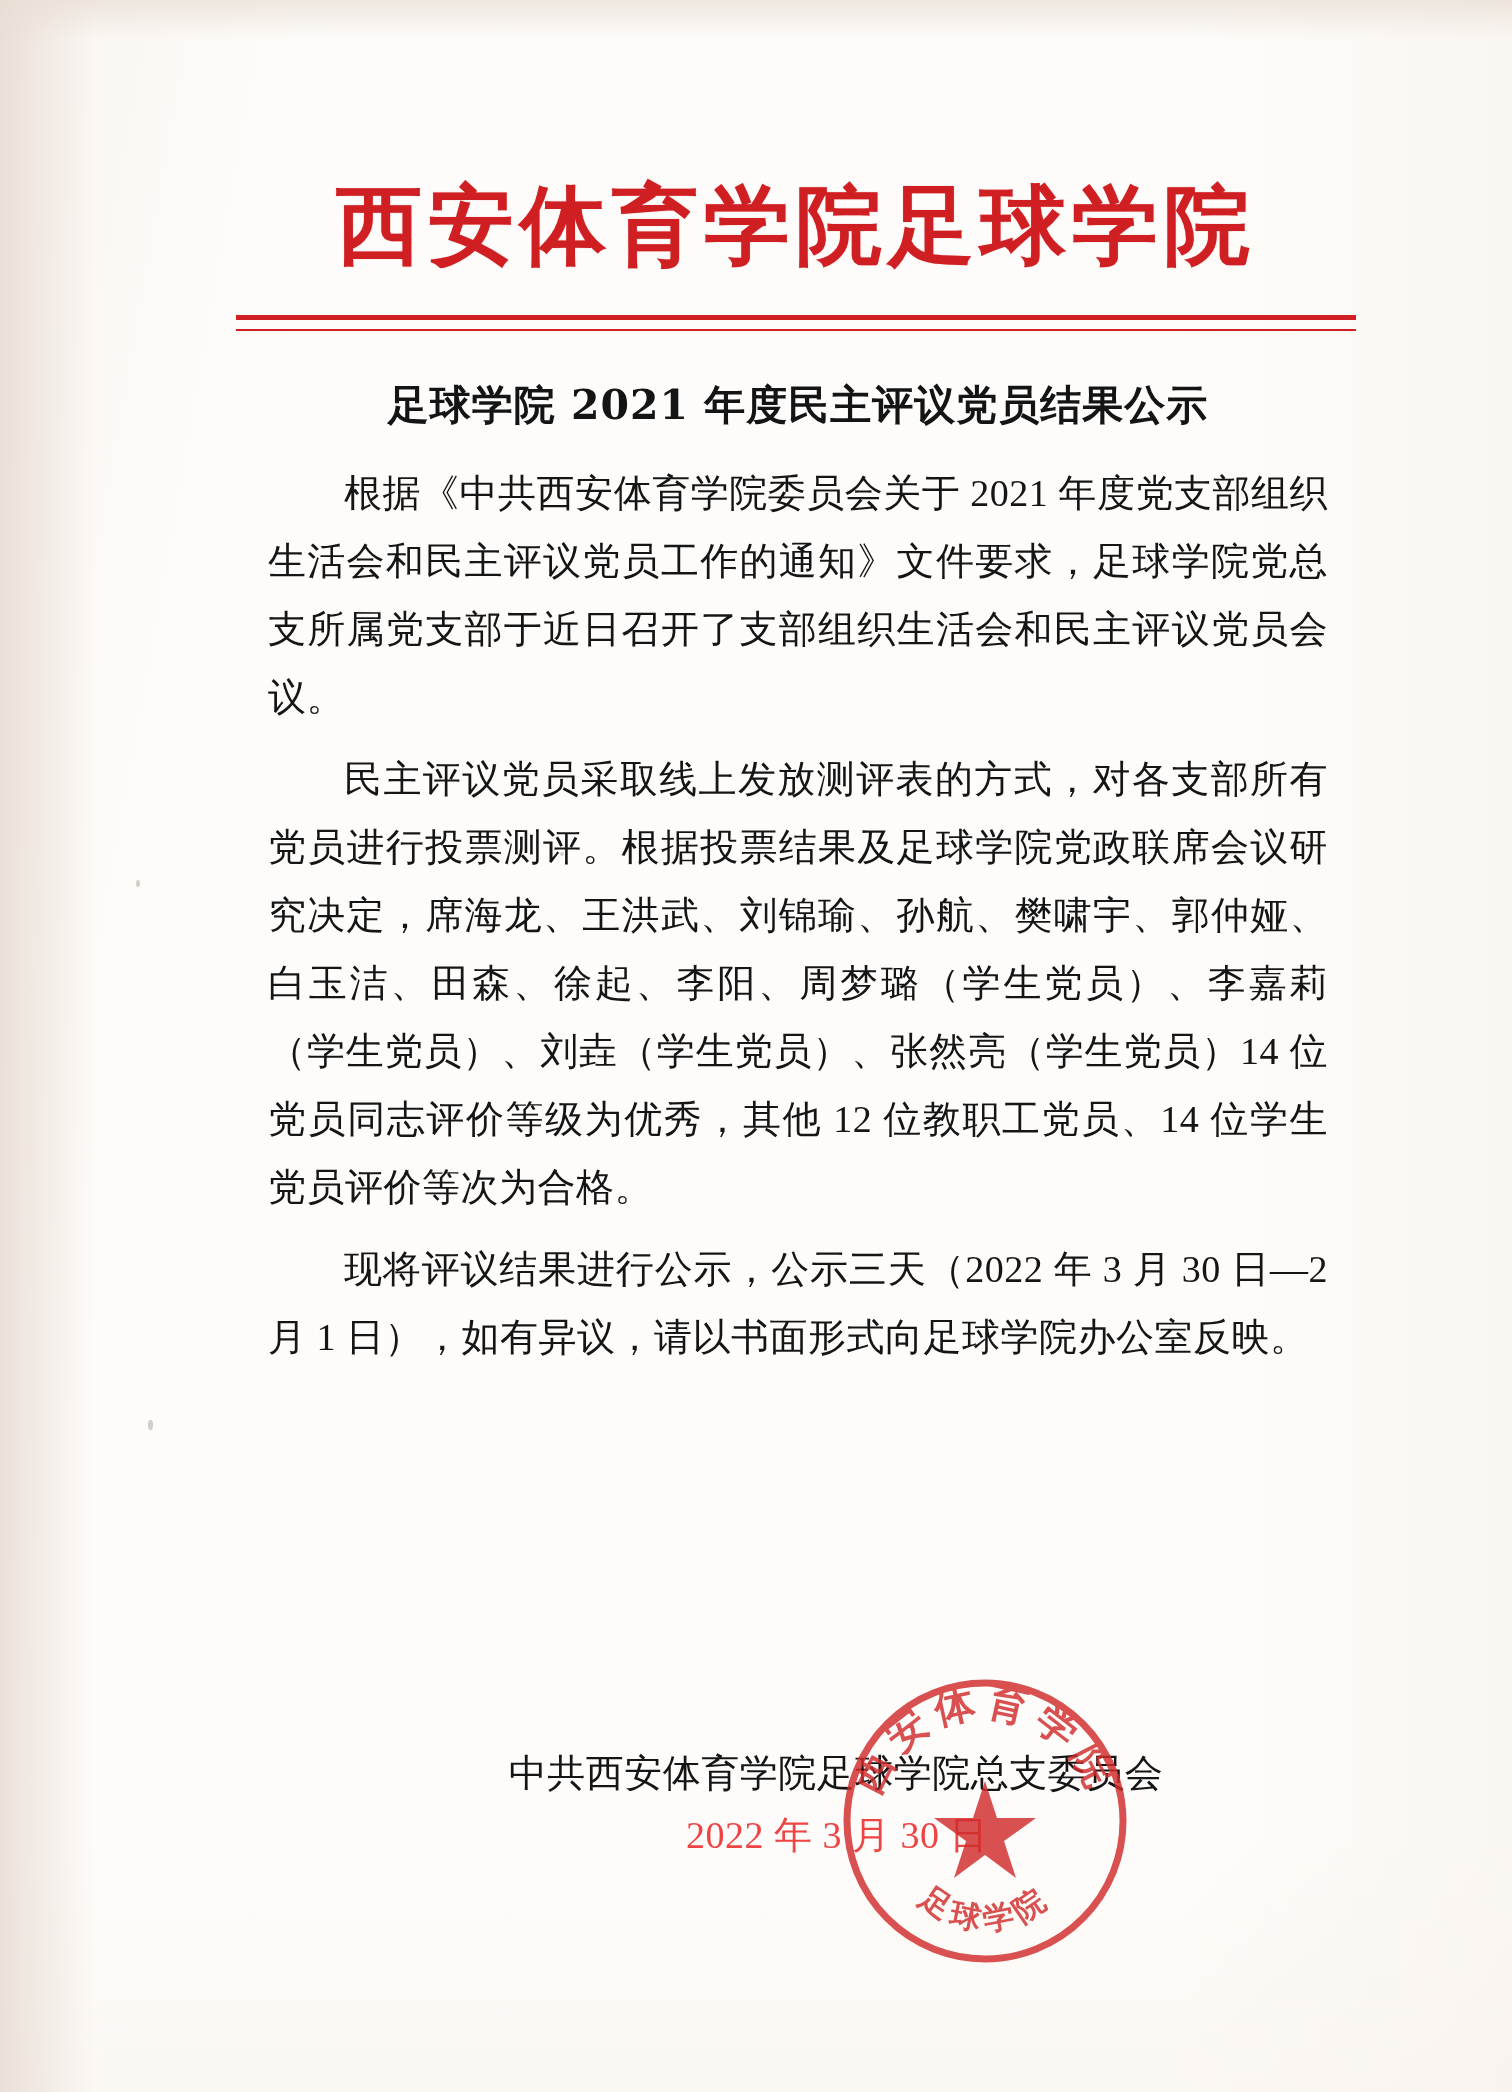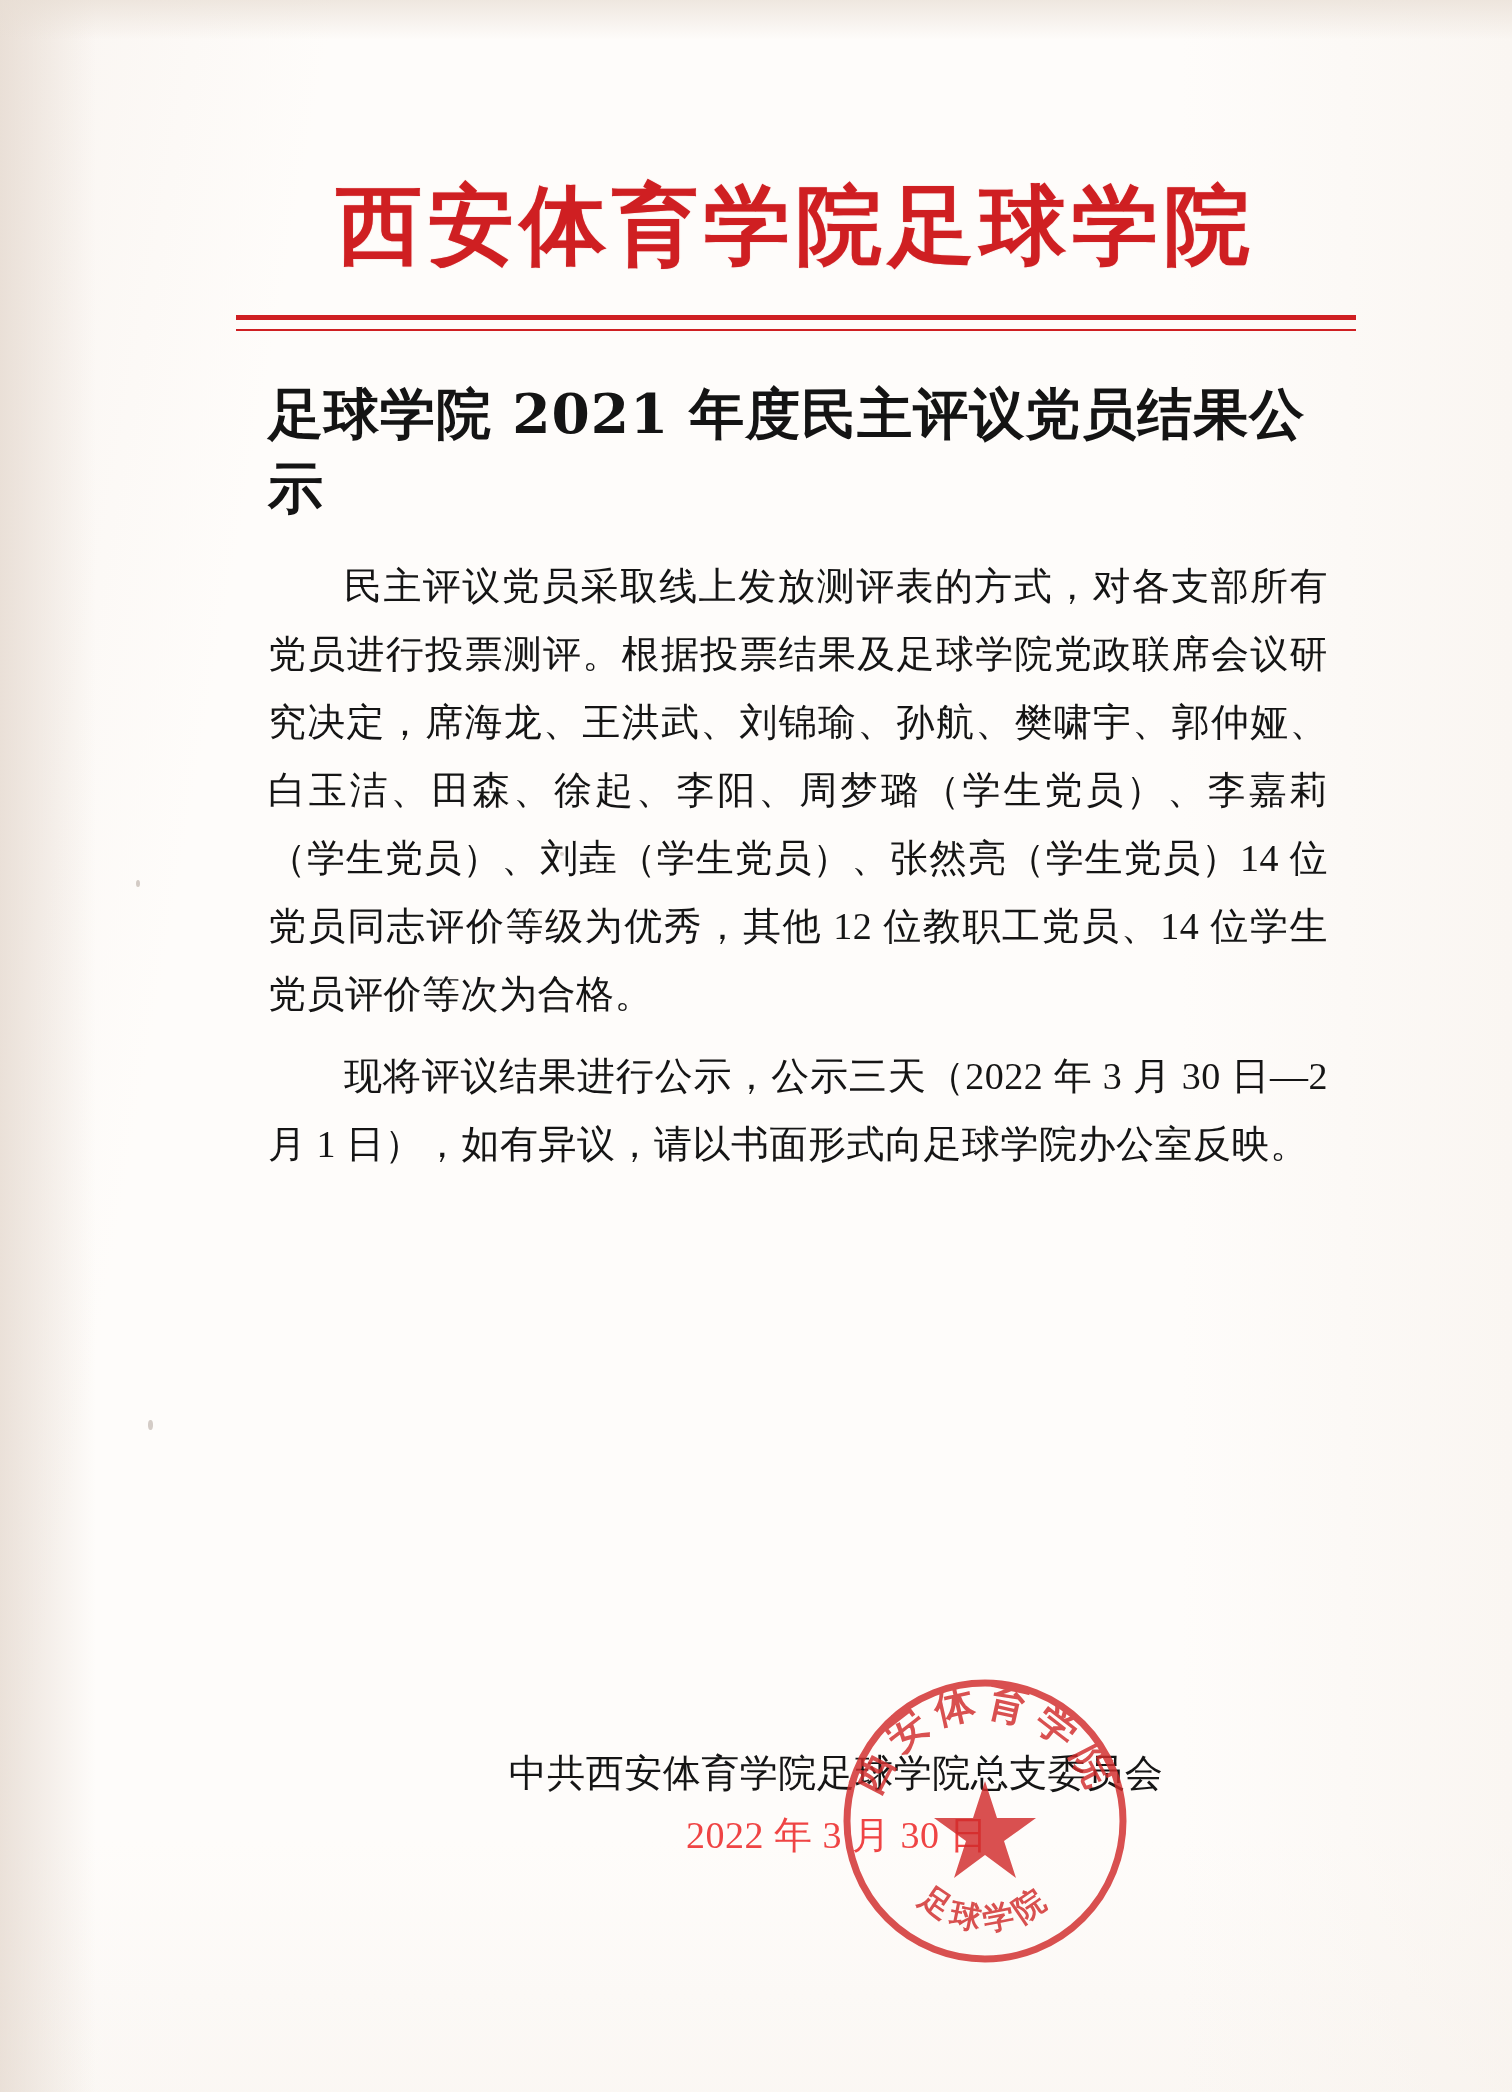--- a/index.html
+++ b/index.html
@@ -83,24 +83,24 @@
   }
 
   
   .body-block {
     position: absolute;
     top: 378px;
     left: 228px;
     width: 1060px;
   }
   .doc-title {
-    text-align: left;
+    text-align: center;
     font-family: "DejaVu Serif", "Liberation Serif", serif;
     font-weight: bold;
-    font-size: 55px;
+    font-size: 41px;
     letter-spacing: 1px;
     color: #141414;
     margin-bottom: 26px;
   }
   p.para {
     font-size: 38px;
     line-height: 68px;
     color: #151515;
     margin: 0 0 14px 0;
     text-indent: 76px;
@@ -165,20 +165,21 @@
 
   <div class="letterhead">
     <div class="letterhead-title">西安体育学院足球学院</div>
   </div>
   <div class="rule-thick"></div>
   <div class="rule-thin"></div>
 
   <div class="body-block">
     <div class="doc-title">足球学院 2021 年度民主评议党员结果公示</div>
 
+    <p class="para">根据《中共西安体育学院委员会关于 2021 年度党支部组织生活会和民主评议党员工作的通知》文件要求，足球学院党总支所属党支部于近日召开了支部组织生活会和民主评议党员会议。</p>
 
     <p class="para">民主评议党员采取线上发放测评表的方式，对各支部所有党员进行投票测评。根据投票结果及足球学院党政联席会议研究决定，席海龙、王洪武、刘锦瑜、孙航、樊啸宇、郭仲娅、白玉洁、田森、徐起、李阳、周梦璐（学生党员）、李嘉莉（学生党员）、刘垚（学生党员）、张然亮（学生党员）14 位党员同志评价等级为优秀，其他 12 位教职工党员、14 位学生党员评价等次为合格。</p>
 
     <p class="para">现将评议结果进行公示，公示三天（2022 年 3 月 30 日—2 月 1 日），如有异议，请以书面形式向足球学院办公室反映。</p>
 
   </div>
 
   <div class="signature">
     <div class="sig-line">中共西安体育学院足球学院总支委员会</div>
     <div class="sig-date">2022 年 3 月 30 日</div>

